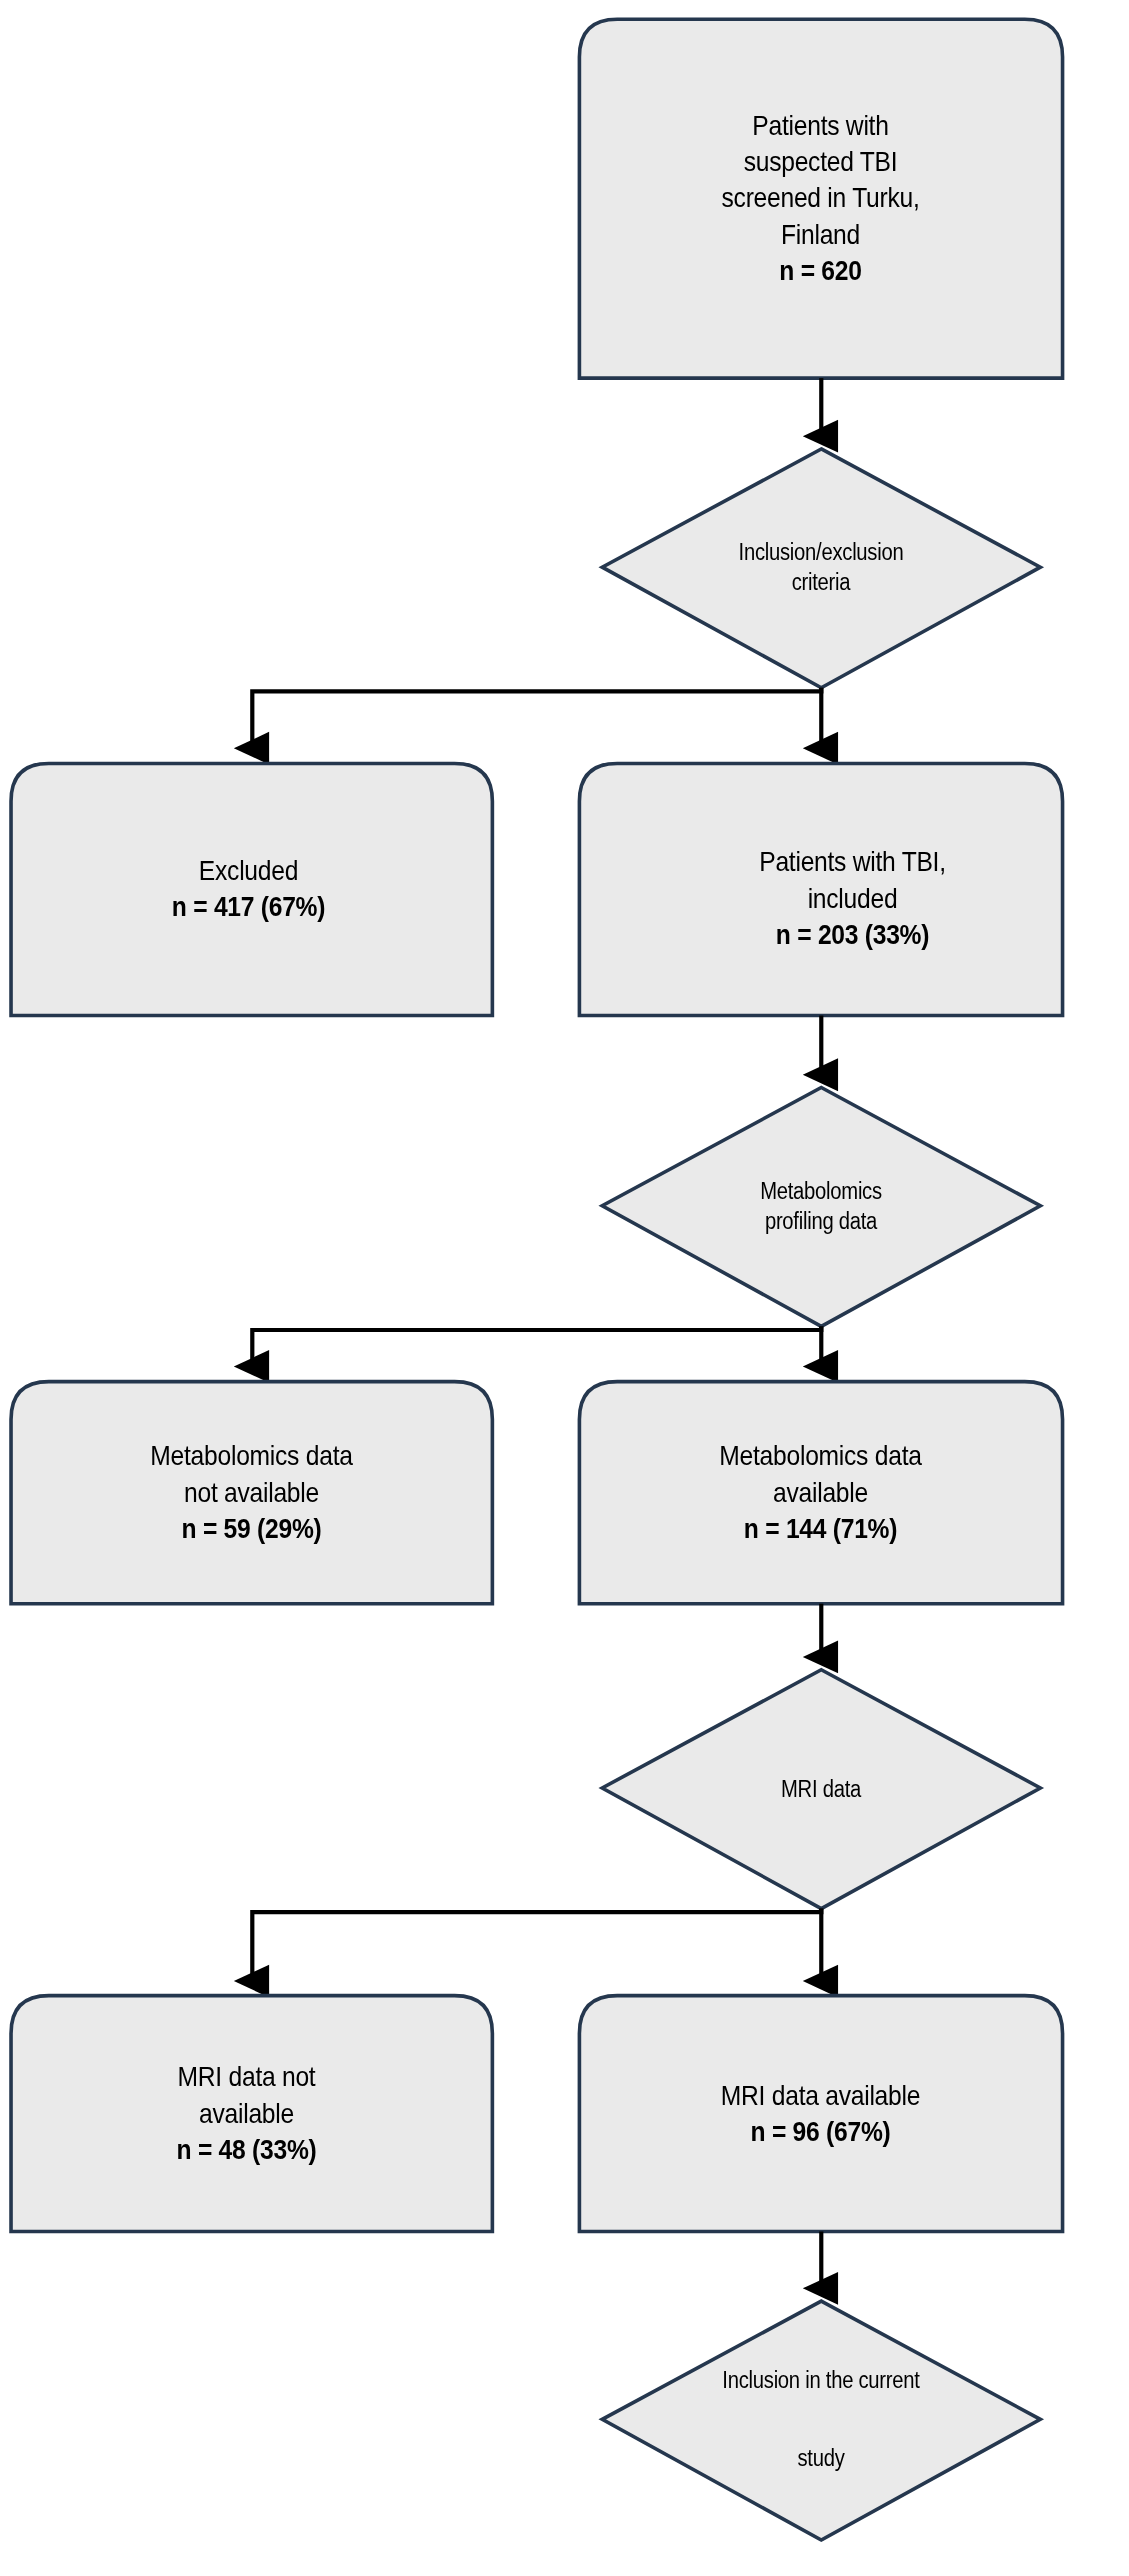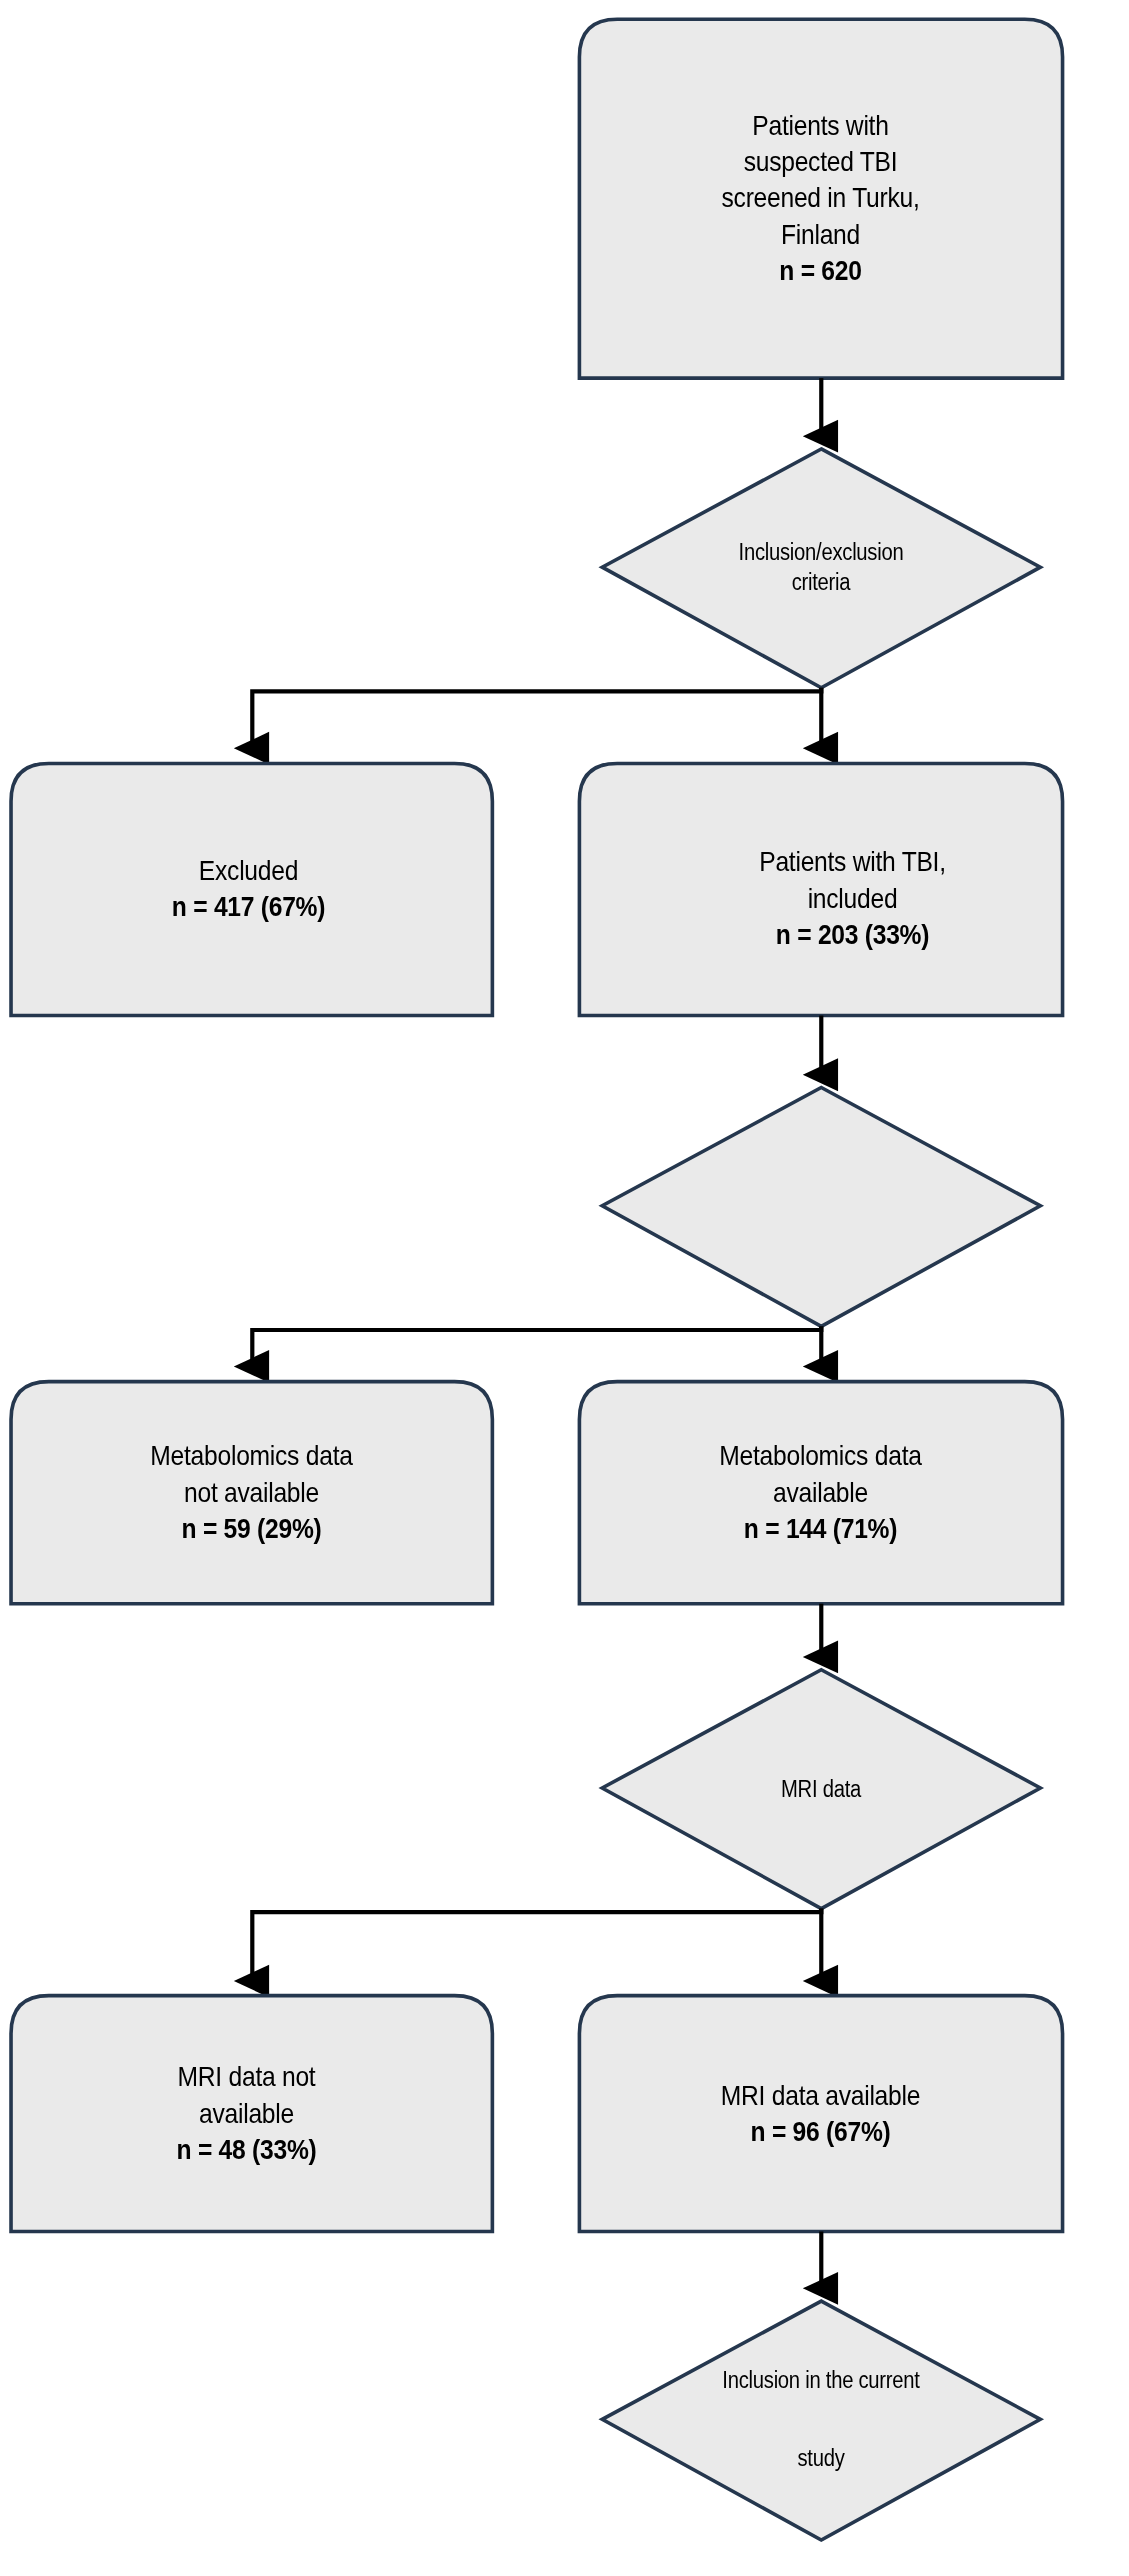--- a/index.html
+++ b/index.html
@@ -103,20 +103,24 @@
       <span class="ln">Excluded</span>
       <span class="ln b">n = 417 (67%)</span>
     </div>
 
   <div class="nodeText boxtext" style="left:579px;top:773px;width:483px;height:252px;margin-left:32px;">
       <span class="ln">Patients with TBI,</span>
       <span class="ln">included</span>
       <span class="ln b">n = 203 (33%)</span>
     </div>
 
+  <div class="nodeText diatext" style="left:635px;top:1149px;width:372px;height:114px;">
+      <span class="ln">Metabolomics</span>
+      <span class="ln">profiling data</span>
+    </div>
 
   <div class="nodeText boxtext" style="left:10.8px;top:1382px;width:481px;height:222px;">
       <span class="ln">Metabolomics data</span>
       <span class="ln">not available</span>
       <span class="ln b">n = 59 (29%)</span>
     </div>
 
   <div class="nodeText boxtext" style="left:579px;top:1382px;width:483px;height:222px;">
       <span class="ln">Metabolomics data</span>
       <span class="ln">available</span>

